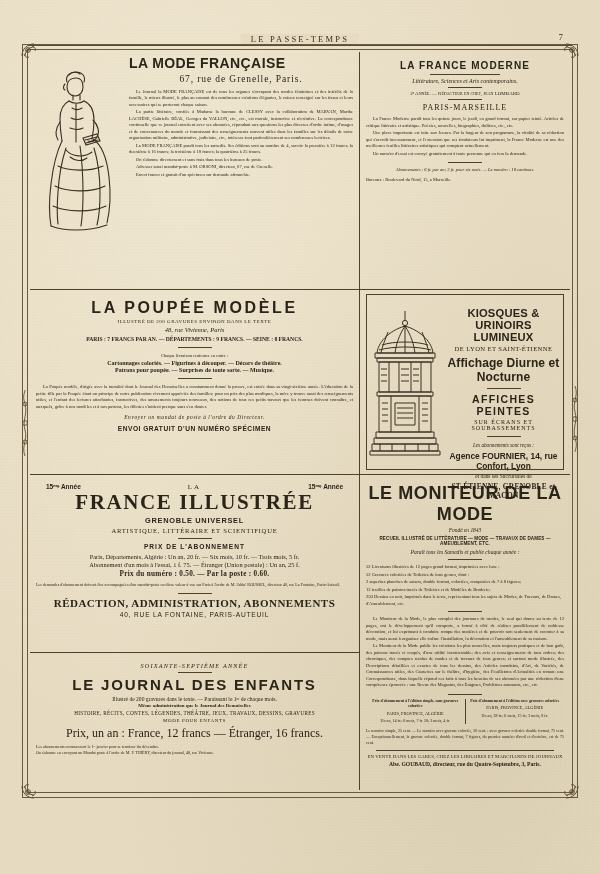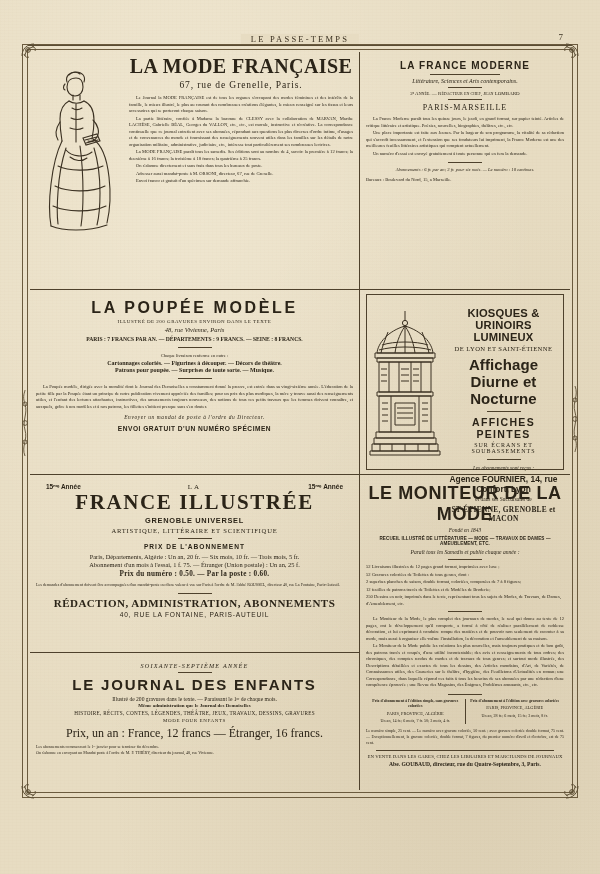--- a/index.html
+++ b/index.html
@@ -60,30 +60,30 @@
   .xs{font-size:4.1px;line-height:1.4;}
   .it{font-style:italic;}
   .b{font-weight:bold;}
   .sc{font-variant:small-caps;}
   .sans{font-family:"Liberation Sans",sans-serif;}
   .rule-s{border-top:1px solid #4e412c;width:34px;margin:3px auto;}
   .rule-m{border-top:1px solid #4e412c;width:70px;margin:3px auto;}
   .rule-w{border-top:1px solid #4e412c;width:90%;margin:3px auto;}
 
   
-  .h-mode{font-family:Liberation Serif, serif;font-weight:bold;font-size:20px;
-    letter-spacing:.4px;text-align:center;line-height:1.05;}
+  .h-mode{font-family:Liberation Sans, sans-serif;font-weight:bold;font-size:14px;
+    letter-spacing:.4px;text-align:left;line-height:1.05;}
   .sub-mode{font-size:9.5px;text-align:center;letter-spacing:.9px;margin-top:3px;}
   .h-fm{font-family:"Liberation Sans",sans-serif;font-weight:bold;font-size:10px;
     letter-spacing:1.1px;text-align:center;}
   .h-poupee{font-family:"Liberation Sans",sans-serif;font-weight:bold;font-size:16px;
     letter-spacing:2.6px;text-align:center;}
   .h-kiosq{font-family:"Liberation Sans",sans-serif;font-weight:bold;font-size:11.2px;
     letter-spacing:.2px;text-align:center;}
-  .h-affich{font-family:"Liberation Sans",sans-serif;font-weight:bold;font-size:15px;
+  .h-affich{font-family:"Liberation Sans",sans-serif;font-weight:bold;font-size:12px;
     text-align:center;letter-spacing:.1px;}
   .h-aff2{font-family:"Liberation Sans",sans-serif;font-weight:bold;font-size:10.5px;
     letter-spacing:1.3px;text-align:center;}
   .h-france{font-family:"Liberation Serif",serif;font-weight:bold;font-size:21px;
     letter-spacing:1.6px;text-align:center;line-height:1;}
   .h-moniteur{font-family:"Liberation Sans",sans-serif;font-weight:bold;font-size:18px;
     letter-spacing:.6px;text-align:center;}
   .h-enfants{font-family:"Liberation Sans",sans-serif;font-weight:bold;font-size:15px;
     letter-spacing:1.8px;text-align:center;}
   .h-redac{font-family:"Liberation Serif",serif;font-weight:bold;font-size:11px;

